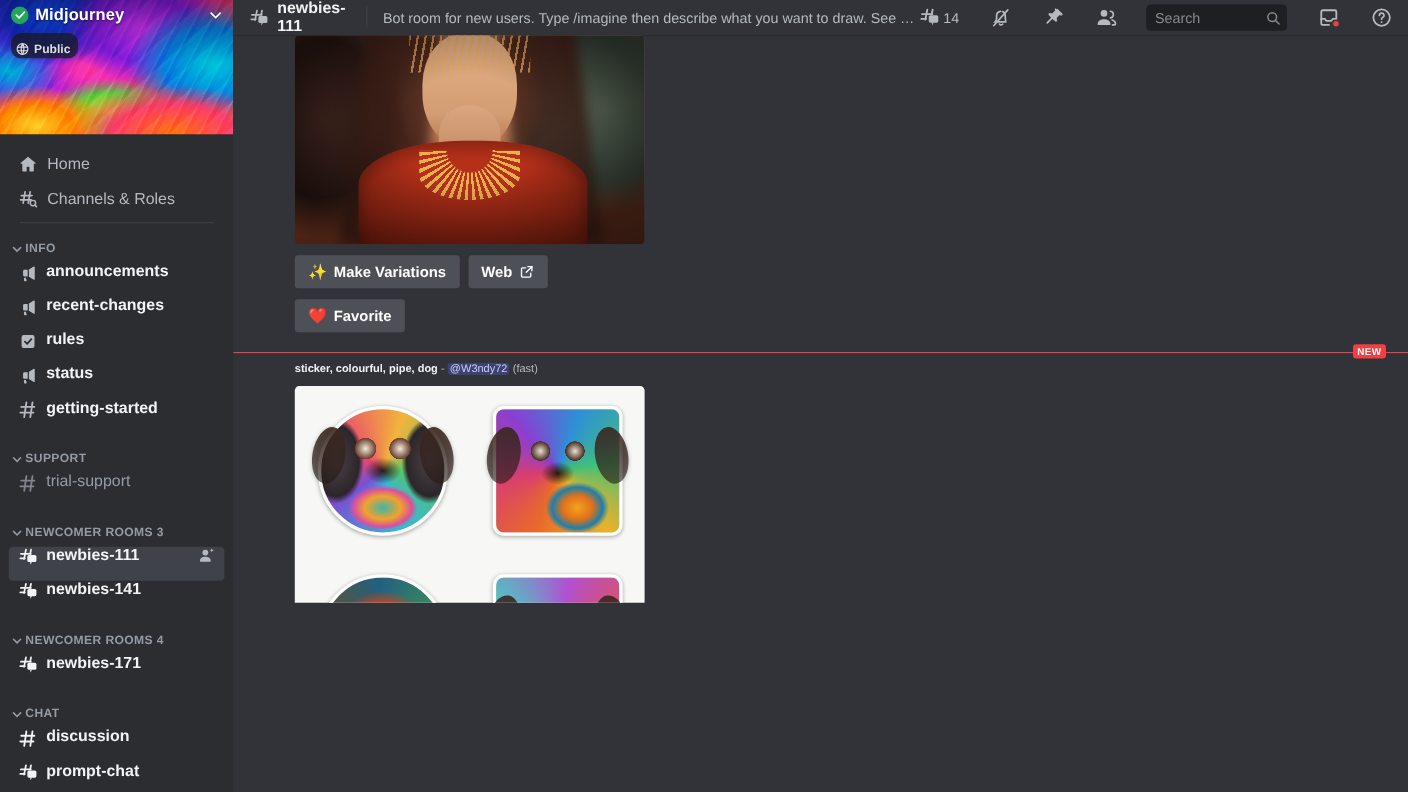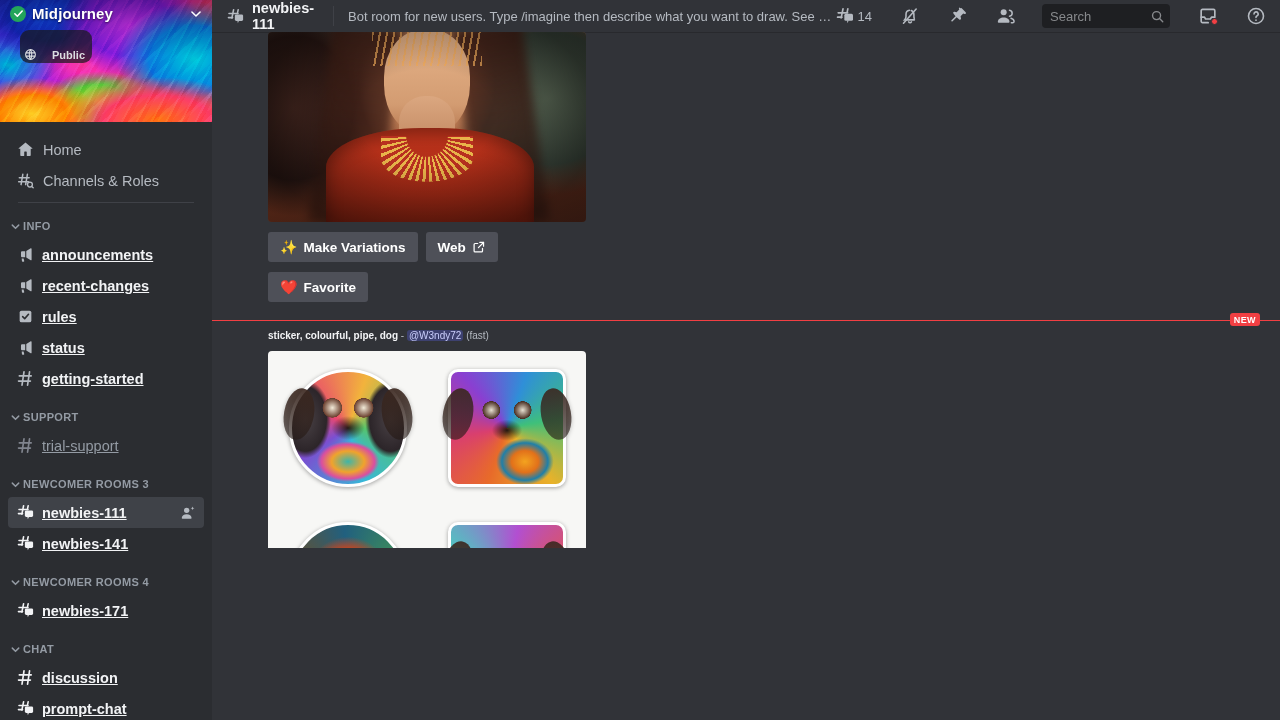--- a/index.html
+++ b/index.html
@@ -66,25 +66,25 @@
     color: #fff; font-size: 15px; font-weight: bold;
     letter-spacing: .1px; text-shadow: 0 1px 2px rgba(0,0,0,.55);
     white-space: nowrap;
   }
   .chev-down {
     margin-left: auto; width: 16px; height: 16px;
     display: flex; align-items: center; justify-content: center;
   }
   .chev-down svg { width: 14px; height: 14px; }
   .public-pill {
-    position: absolute; left: 20px; top: 30px;
-    display: flex; align-items: center; gap: 15px;
+    position: absolute; left: 10px; top: 30px;
+    display: flex; align-items: center; gap: 4px;
     background: rgba(25,25,28,0.72);
     border-radius: 9px;
-    padding: 18px 7px 2px 4px;
+    padding: 8px 7px 2px 4px;
   }
   .public-pill .globe { width: 13px; height: 13px; display: block; }
   .public-pill span { color: #dbdee1; font-size: 11px; font-weight: 600; }
 
   .chan-list { padding: 12px 8px; }
   .nav-row {
     display: flex; align-items: center;
     height: 31px; padding: 0 8px;
     border-radius: 4px; gap: 8px;
     color: #949ba4; cursor: pointer;
@@ -98,23 +98,23 @@
     margin: 6px 10px 2px 10px;
   }
   .cat {
     display: flex; align-items: center; gap: 2px;
     height: 26px; padding: 0 2px; margin-top: 10px;
     color: #949ba4; font-size: 11px; font-weight: bold;
     letter-spacing: .35px; text-transform: uppercase; cursor: pointer;
   }
   .cat .caret { width: 11px; height: 11px; display: block; flex: 0 0 11px; }
   .chan {
-    display: flex; align-items: center; gap: 7px;
+    display: flex; gap: 7px;
     height: 31px; padding: 0 8px; border-radius: 4px;
-    color: #949ba4; cursor: pointer; text-decoration: underline;
+    color: #949ba4; cursor: pointer;
   }
   .chan .cname { font-size: 14.5px; font-weight: 500; white-space: nowrap; }
   .chan.unread { color: #f2f3f5; }
   .chan.unread .cname { font-weight: bold; }
   .chan.active { background: #3f4248; color: #f2f3f5; }
   .chan.active .cname { font-weight: bold; }
   .chan .trail { margin-left: auto; width: 16px; height: 16px; display: block; }
 
   
   .main { flex: 1; display: flex; flex-direction: column; min-width: 0; }

